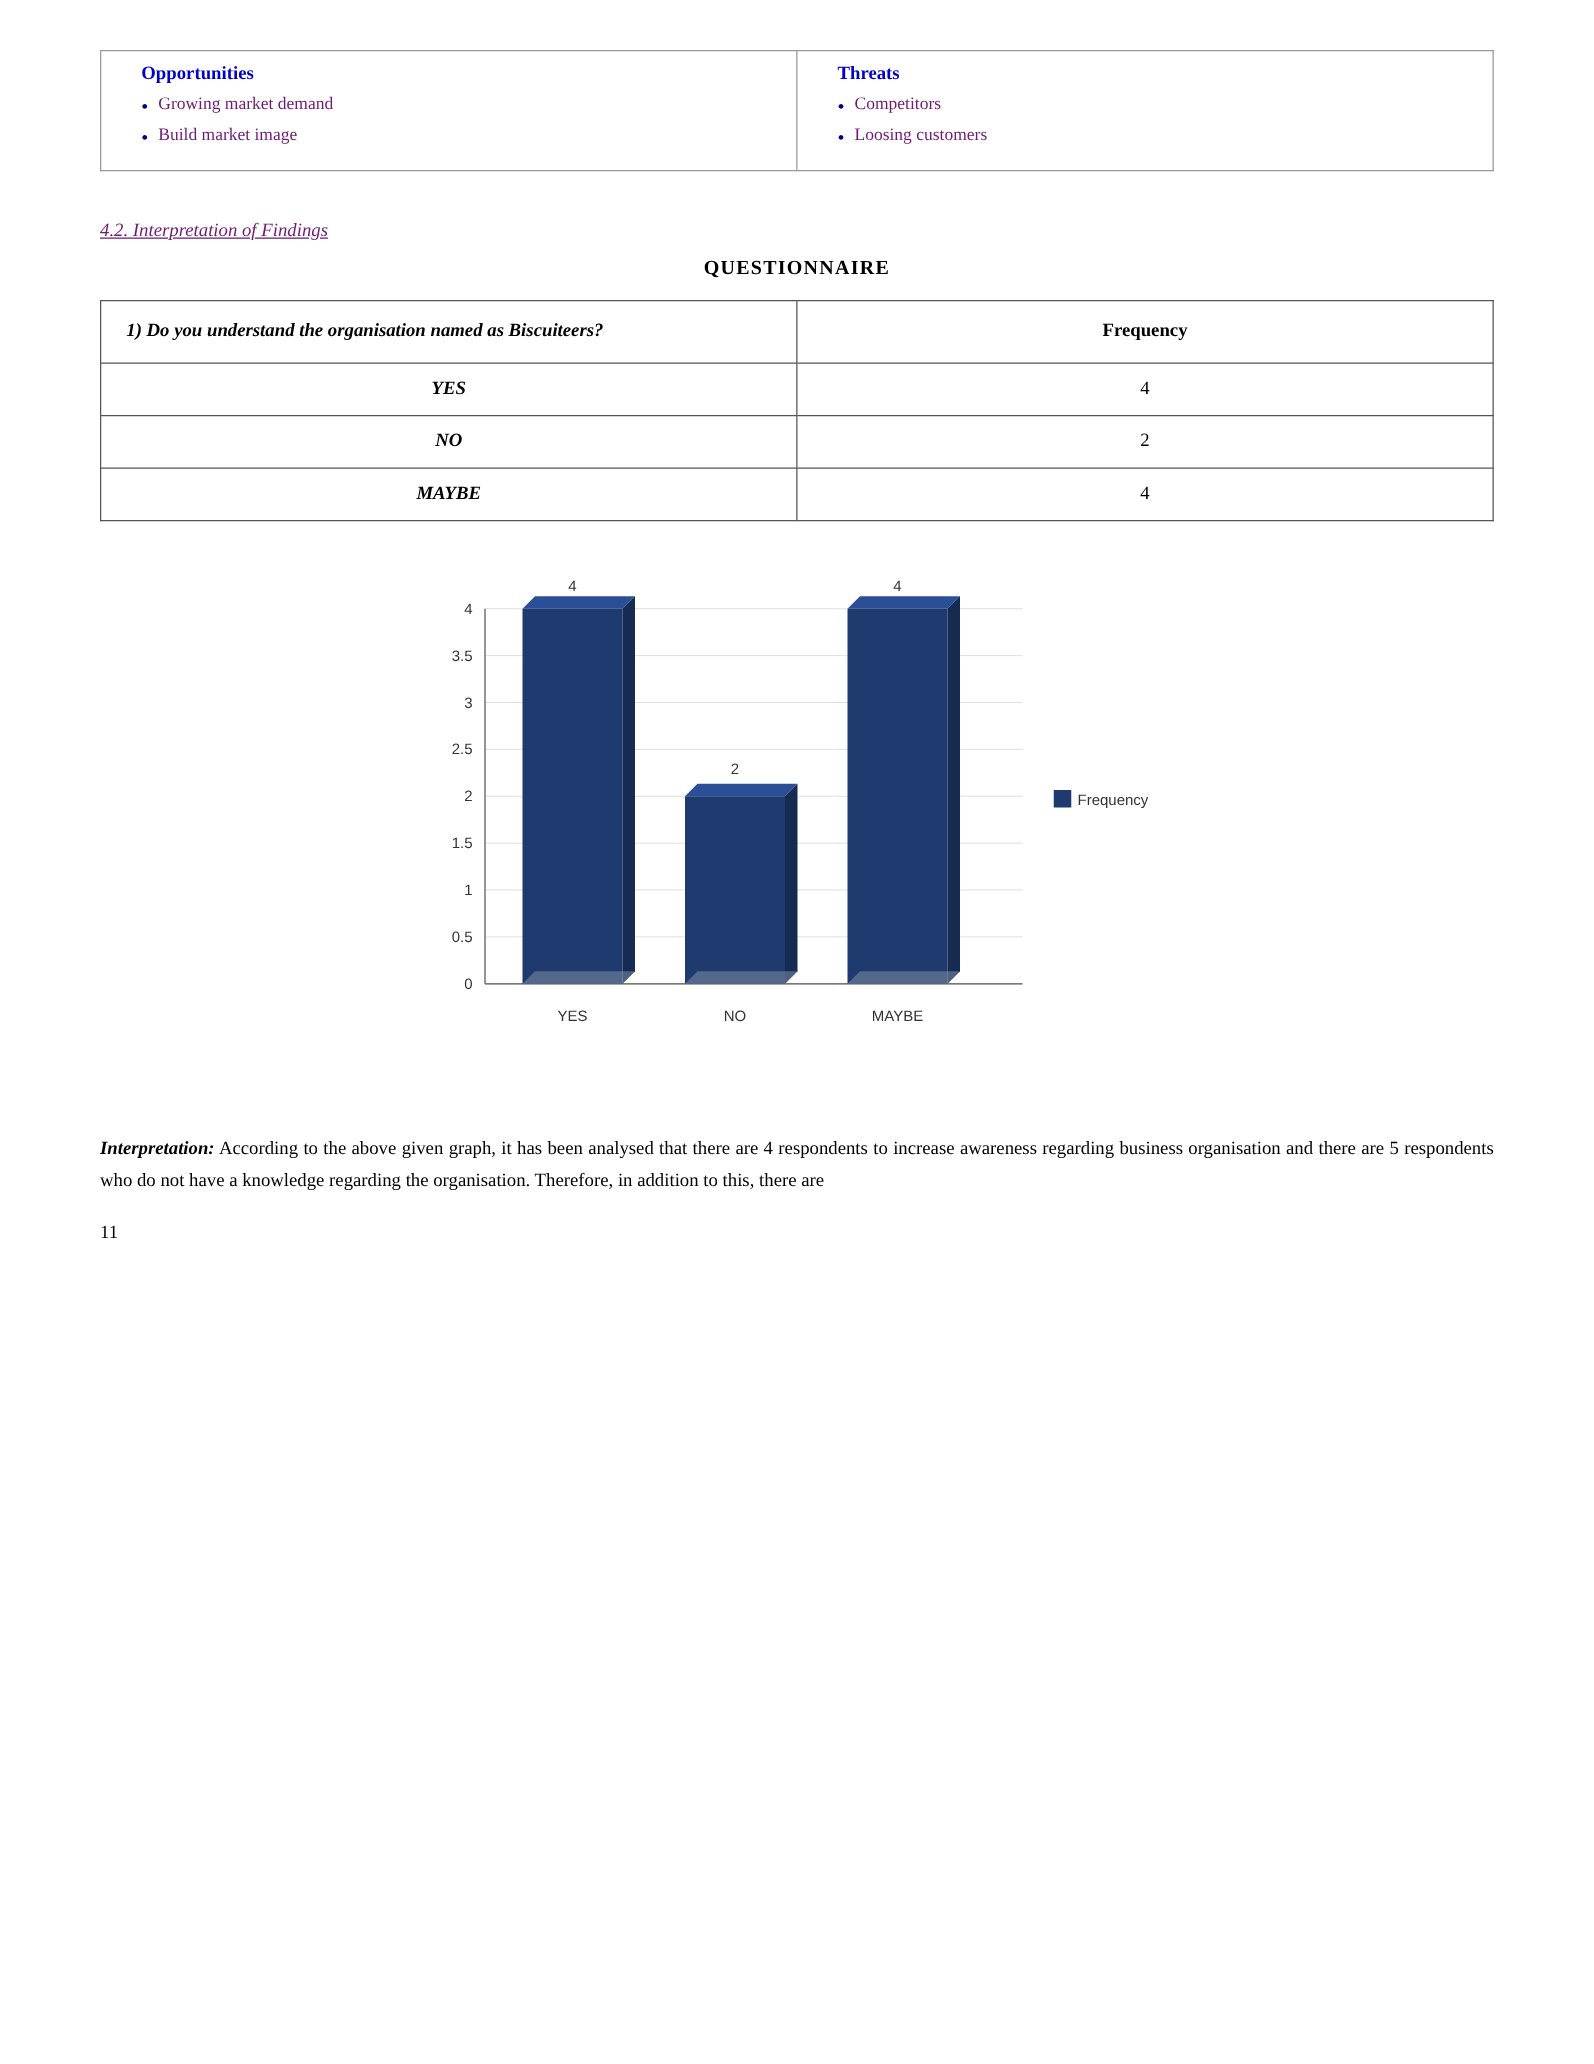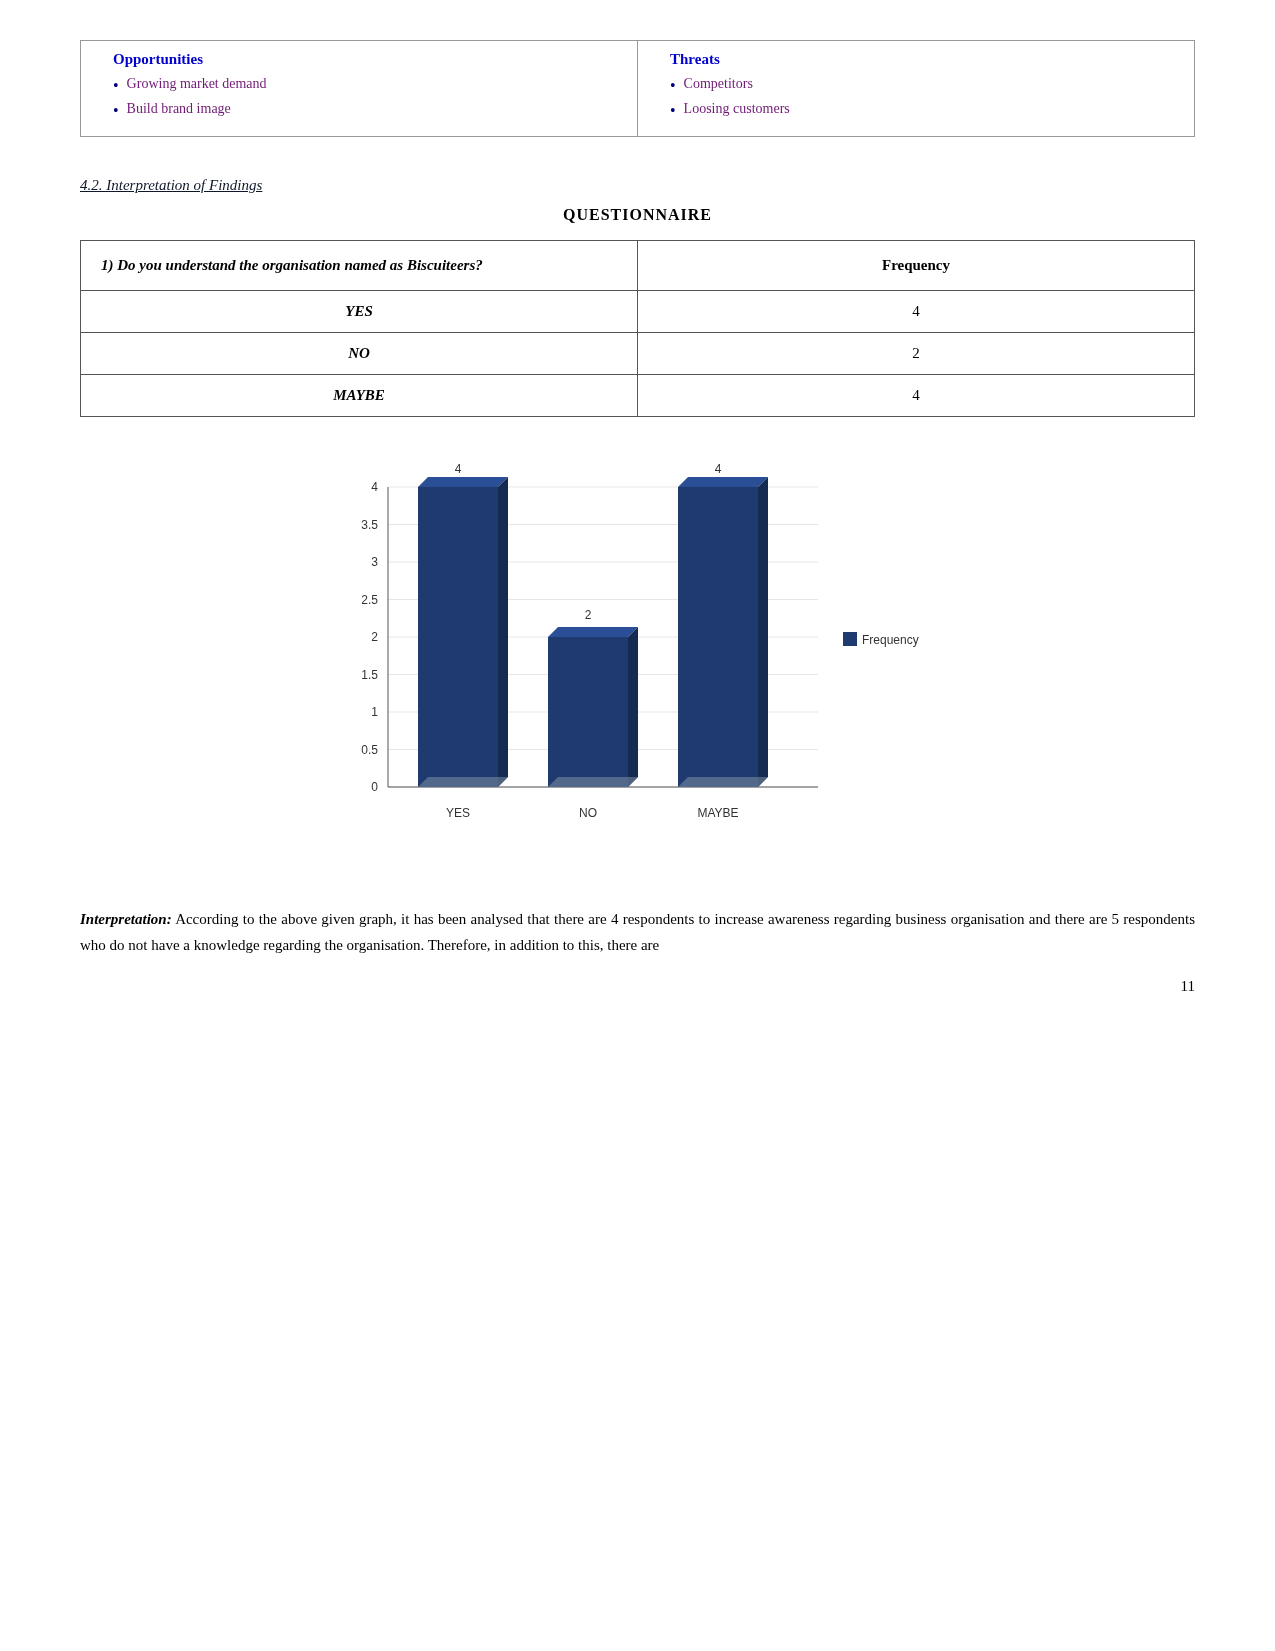--- a/index.html
+++ b/index.html
@@ -49,21 +49,21 @@
       font-size: 16px;
       line-height: 1.2;
     }
 
     
     .section-heading {
       font-size: 15px;
       margin-bottom: 8px;
       text-decoration: underline;
       font-style: italic;
-      color: #0f172a;
+      color: #701a75;
     }
 
     
     .questionnaire-title {
       text-align: center;
       font-weight: bold;
       font-size: 16px;
       margin-bottom: 16px;
       letter-spacing: 1px;
       margin-top: 12px;
@@ -114,21 +114,21 @@
       text-align: justify;
       margin-bottom: 20px;
     }
     .interpretation-label {
       font-weight: bold;
       font-style: italic;
     }
 
     
     .page-number {
-      text-align: right;
+      text-align: left;
       font-size: 15px;
     }
 
     
     .chart-svg {
       display: block;
     }
     .axis-label {
       font-family: Arial, sans-serif;
       font-size: 12px;
@@ -151,21 +151,21 @@
 <table class="swot-table">
   <tbody>
       <tr>
     <td>
       <div class="swot-header">Opportunities</div>
       <ul class="swot-list">
         <li>
               <span>Growing market demand</span>
             </li>
         <li>
-              <span>Build brand image</span>
+              <span>Build market image</span>
             </li>
       </ul>
     </td>
     <td>
       <div class="swot-header">Threats</div>
       <ul class="swot-list">
         <li>
               <span>Competitors</span>
             </li>
         <li>

